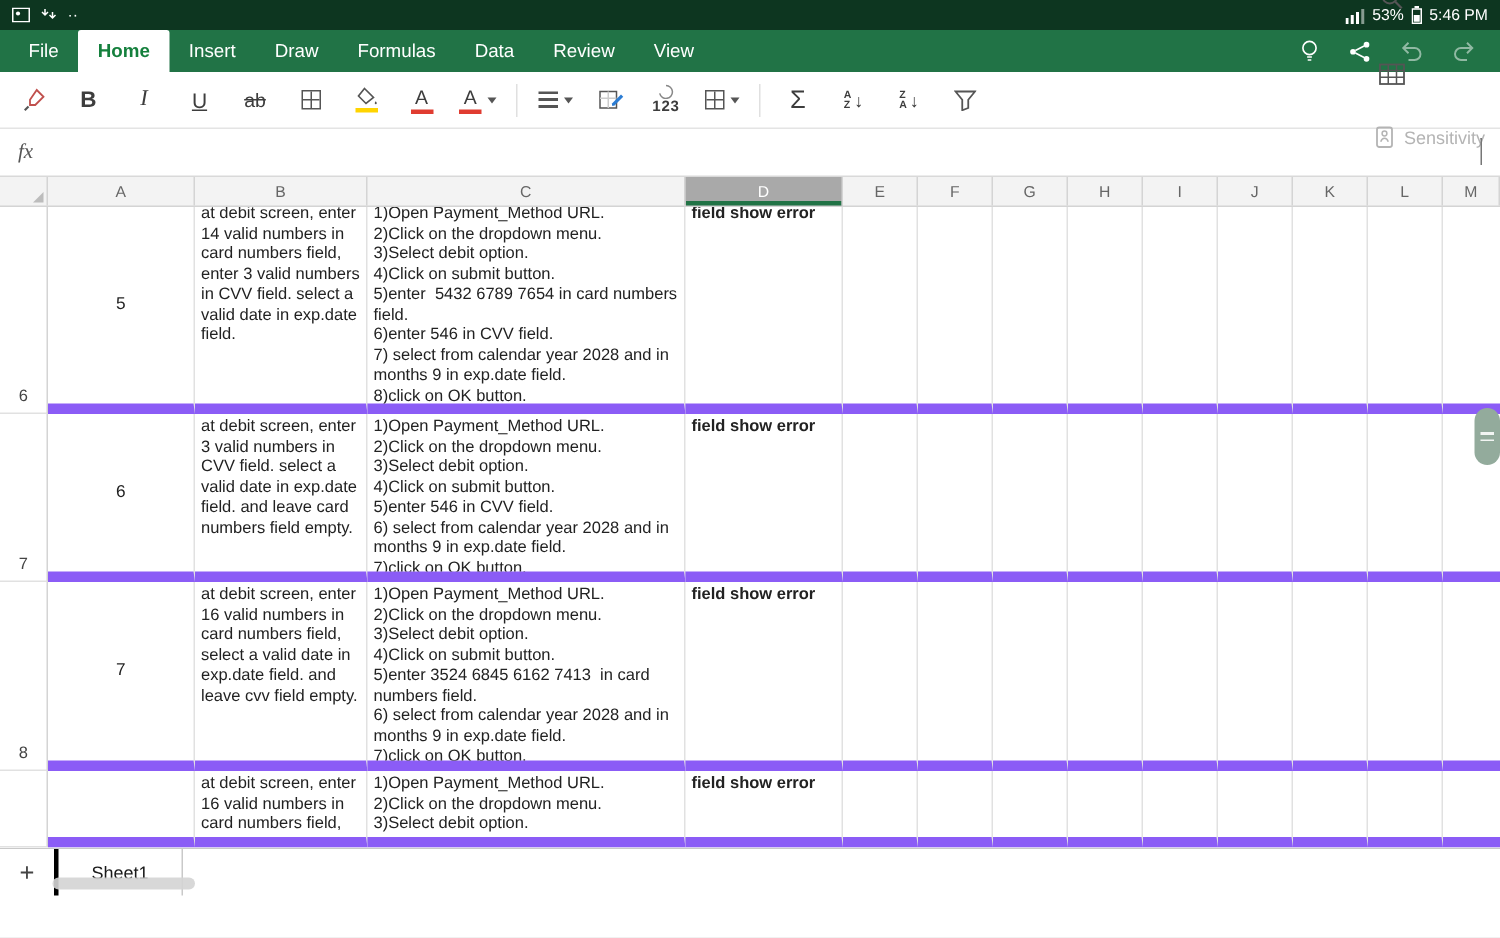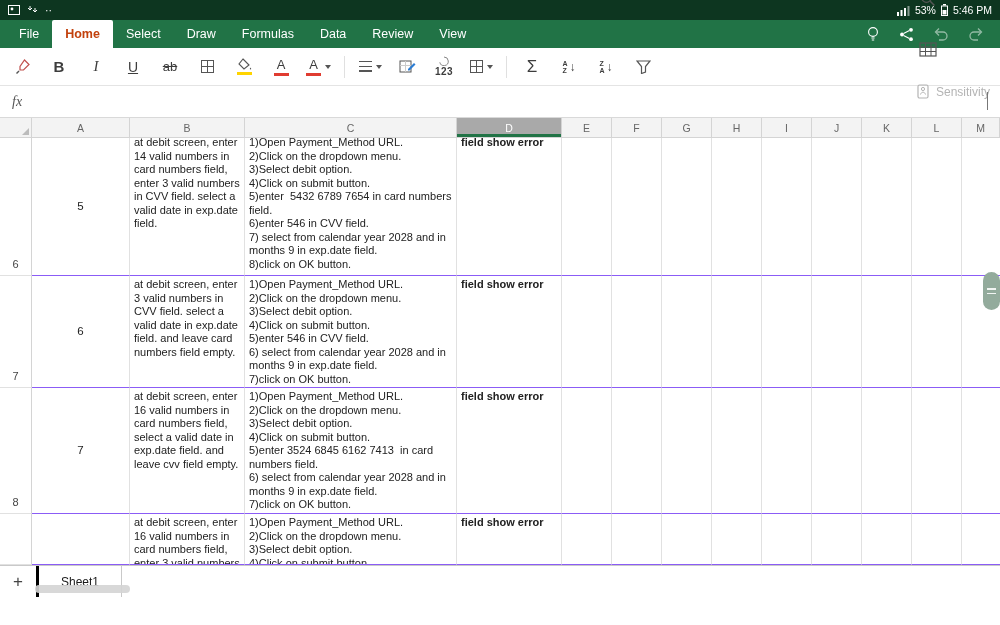--- a/index.html
+++ b/index.html
@@ -15,21 +15,21 @@
 
   
   .title-bar { height:28px; background:#217346; color:#fff; position:relative;
                display:flex; align-items:center; }
   .tb-title { position:absolute; left:0; right:0; text-align:center; font-size:12px; }
   .tb-right { position:absolute; right:10px; display:flex; align-items:center; gap:7px; font-size:11px; }
 
   
   .ribbon-tabs { height:28px; background:#217346; display:flex; align-items:stretch; padding-left:6px; }
   .tab { display:flex; align-items:center; padding:0 13px; color:#fff; font-size:12.5px; cursor:default;text-align:center; }
-  .tab.active { background:#fff; color:#c2410c; font-weight:bold; border-radius:2px 2px 0 0; }
+  .tab.active { background:#fff; color:#15803d; font-weight:bold; border-radius:2px 2px 0 0; }
   .tab-icons { margin-left:auto; display:flex; align-items:center; gap:19px; padding-right:16px; }
   .tab-icons .dim { opacity:.5; }
 
   
   .toolbar { height:38px; background:#fff; border-bottom:1px solid #e4e4e4;
              display:flex; align-items:center; padding:0 10px; gap:13px; }
   .ticon { display:flex; flex-direction:column; align-items:center; justify-content:center;
            min-width:24px; height:30px; color:#3d3d3d; cursor:default; }
   .trow { display:flex; align-items:center; gap:2px; }
   .glyph-b { font-weight:bold; font-size:15px; }
@@ -72,21 +72,21 @@
   .corner { width:32px; border-right:1px solid #d4d4d4; position:relative; }
   .corner::after { content:""; position:absolute; right:2px; bottom:2px; width:0; height:0;
                    border-left:7px solid transparent; border-bottom:7px solid #bcbcbc; }
   .col-h { display:flex; align-items:center; justify-content:center; font-size:10.5px;
            color:#666; border-right:1px solid #d4d4d4; }
   .col-h.selected { background:#a9a9a9; color:#fff; box-shadow: inset 0 -3px 0 #217346; } .w-a{width:98px;} .w-b{width:115px;} .w-c{width:212px;} .w-d{width:105px;}
   .w-s{width:50px;} .w-m{width:38px;}
 
   .rows { height:427px; overflow:hidden; background:#fff; }
   .row { display:flex; }
-  .cell { border-right:1px solid #e1e1e1; border-bottom:1px solid #8b5cf6; overflow:hidden;
+  .cell { border-right:1px solid #e1e1e1; border-bottom:7px solid #8b5cf6; overflow:hidden;
           font-size:11px; line-height:13.5px; color:#222; }
   .gutter-cell { width:32px; display:flex; align-items:flex-end; justify-content:center;
                  padding-bottom:5px; font-size:11px; color:#444; background:#fff;
                  border-right:1px solid #d4d4d4; border-bottom:1px solid #e1e1e1; }
   .cell.col-a { width:98px; display:flex; align-items:center; justify-content:center; font-size:11.5px; }
   .cell.col-b { width:115px; padding:2px 4px; }
   .cell.col-c { width:212px; padding:2px 4px; white-space:pre-wrap; }
   .cell.col-d { width:105px; padding:2px 4px;font-weight:bold; }
   .cell.empty-s { width:50px; } .cell.empty-m { width:38px; border-right:none; }
   .row.first .col-b, .row.first .col-c, .row.first .col-d { padding-top:0; margin-top:-2px; }
@@ -147,21 +147,21 @@
           </svg>
       </span>
       <span>5:46 PM</span>
     </div>
   </div>
 
 
   <div class="ribbon-tabs">
     <div class="tab">File</div>
     <div class="tab active">Home</div>
-    <div class="tab">Select</div>
+    <div class="tab">Insert</div>
     <div class="tab">Draw</div>
     <div class="tab">Formulas</div>
     <div class="tab">Data</div>
     <div class="tab">Review</div>
     <div class="tab">View</div>
     <div class="tab-icons">
       <span>
         <svg width="14" height="16" viewBox="0 0 14 16">
             <circle cx="7" cy="6" r="4.4" fill="none" stroke="#fff" stroke-width="1.1"></circle>
             <path d="M5.4 12h3.2M5.8 14h2.4" stroke="#fff" stroke-width="1.1"></path>

